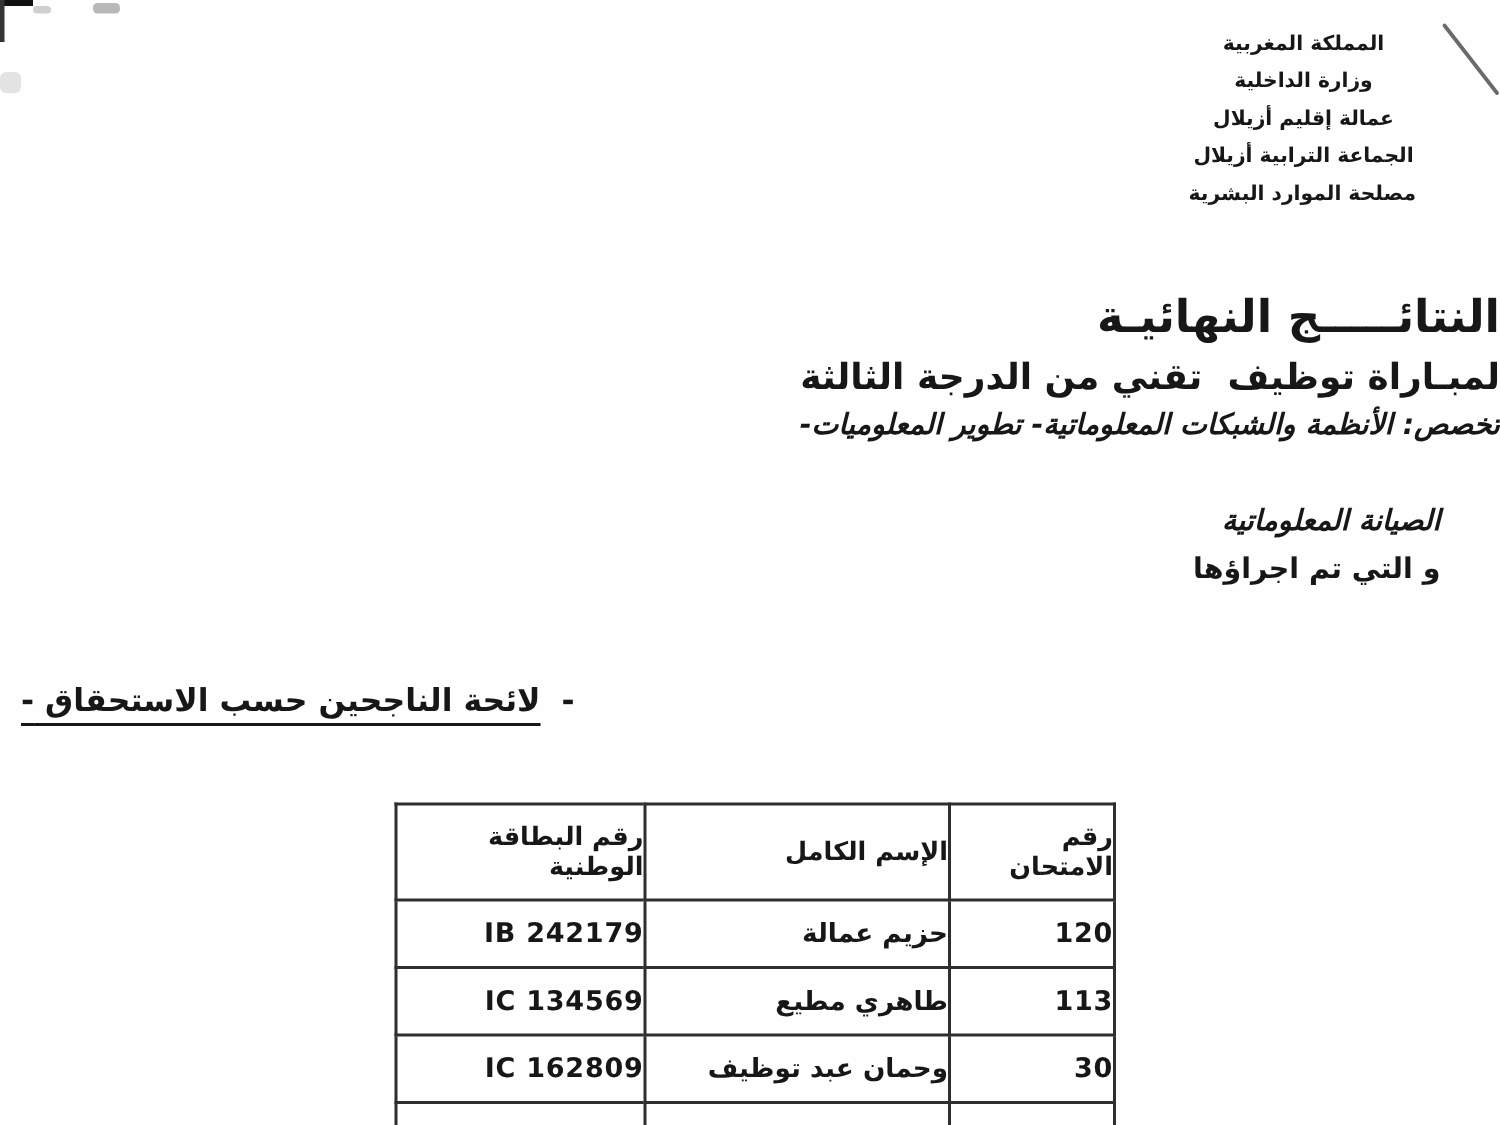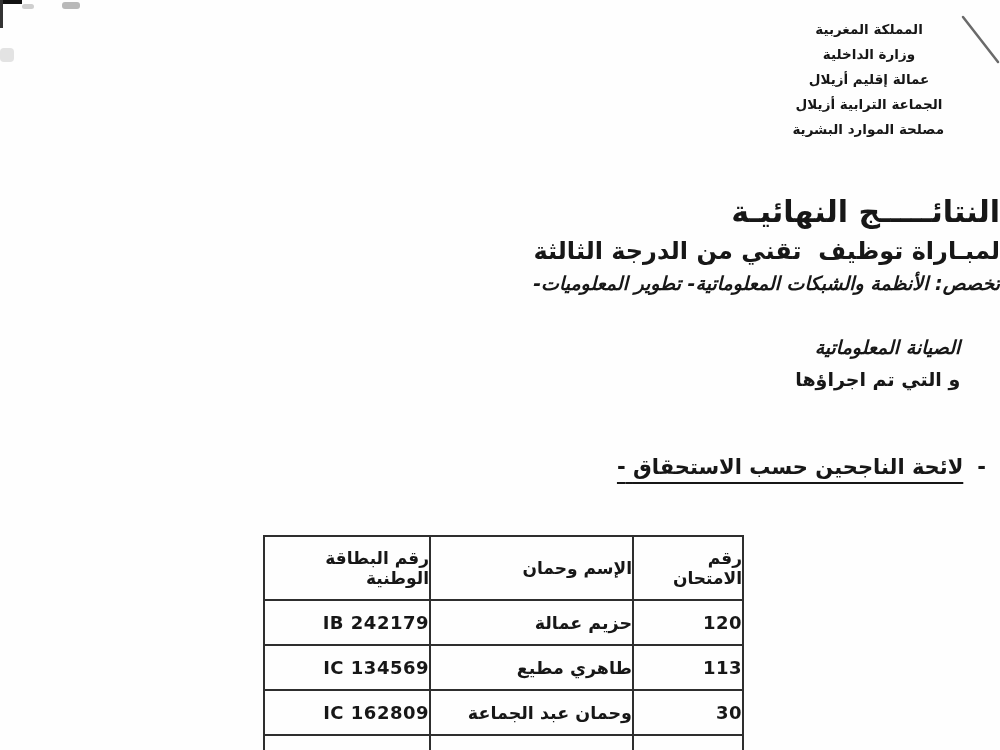--- a/index.html
+++ b/index.html
@@ -38,21 +38,21 @@
   .main-title { font-size:30px; font-weight:bold; line-height:48px; letter-spacing:1px; }
   .sub1 { font-size:24px; font-weight:bold; line-height:31px; }
   .sub2 { font-size:19px; font-weight:bold; font-style:italic; line-height:32px; }
   .sub3 { font-size:19px; font-weight:bold; line-height:32px; }
   .sub3 .it { font-style:italic;margin-left:25px; }
   .date-line { font-size:20px; font-weight:bold; line-height:33px; }
 
   
   .merit-heading {
     position:absolute; top:450px; left:14px; right:0;
-    direction:rtl; text-align:right;
+    direction:rtl; text-align:left;
     font-size:21px; font-weight:bold; line-height:34px;
     white-space:nowrap;
   }
   .merit-heading .dash { margin:0 14px; }
   .merit-heading .u {
     text-decoration: underline;
     text-decoration-thickness: 2px;
     text-underline-offset: 8px;
   }
 
@@ -112,38 +112,38 @@
 
   <table class="results-table">
     <colgroup>
       <col class="c-exam">
         <col class="c-name">
         <col class="c-id">
     </colgroup>
     <thead>
       <tr>
         <th>رقم الامتحان</th>
-        <th>الإسم وحمان</th>
+        <th>الإسم الكامل</th>
         <th>رقم البطاقة الوطنية</th>
       </tr>
     </thead>
     <tbody>
       <tr>
         <td class="latin">120</td>
         <td>حزيم عمالة</td>
         <td class="latin">IB 242179</td>
       </tr>
       <tr>
         <td class="latin">113</td>
         <td>طاهري مطيع</td>
         <td class="latin">IC 134569</td>
       </tr>
       <tr>
         <td class="latin">30</td>
-        <td>وحمان عبد الجماعة</td>
+        <td>وحمان عبد توظيف</td>
         <td class="latin">IC 162809</td>
       </tr>
       <tr>
         <td class="latin">42</td>
         <td>بلج شيماء</td>
         <td class="latin">E 570559</td>
       </tr>
     </tbody>
   </table>
 

